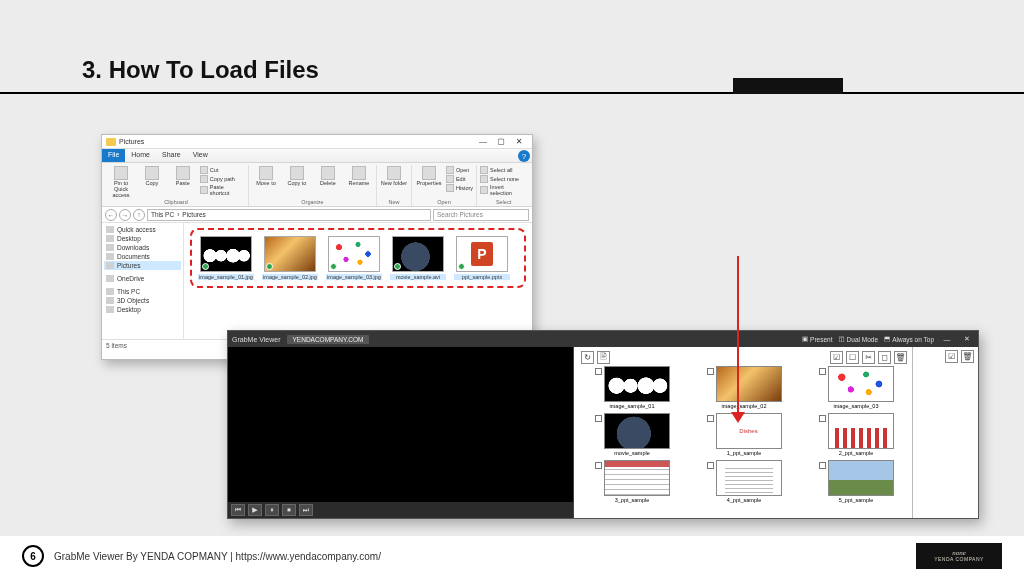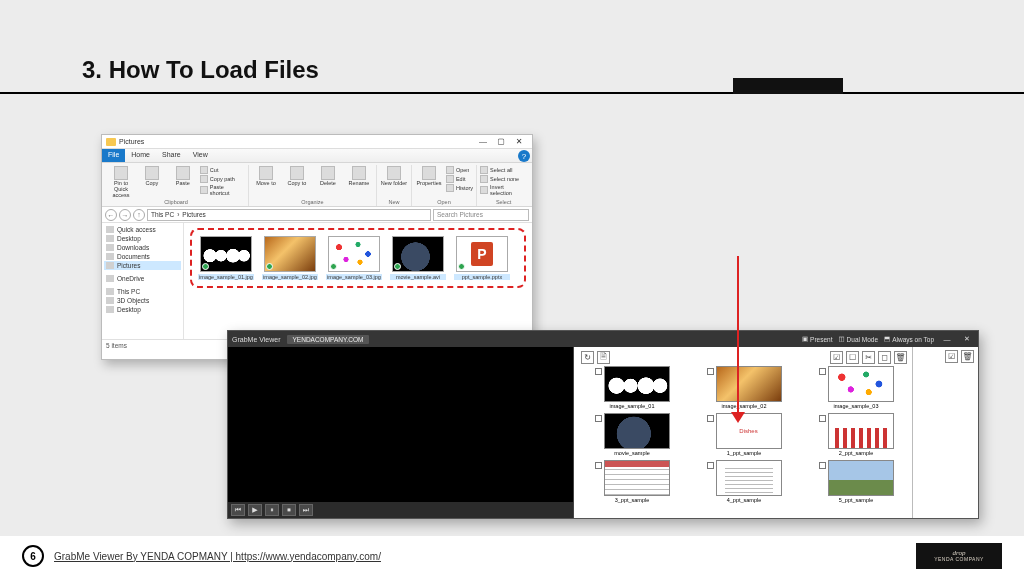--- a/index.html
+++ b/index.html
@@ -83,21 +83,21 @@
 
   
   .callout { position: absolute; left: 582px; top: 217px; width: 378px; border: 1.5px solid #000; padding: 8px 10px; font-size: 13px; line-height: 1.35; background: #ececec; }
   
   .arrow-v { position: absolute; left: 737px; top: 256px; width: 2px; height: 162px; background: #d22; }
   .arrow-head { position: absolute; left: 731px; top: 412px; width: 0; height: 0; border-left: 7px solid transparent; border-right: 7px solid transparent; border-top: 11px solid #d22; }
 
   
   .footer { position: absolute; left: 0; bottom: 0; width: 1024px; height: 40px; background: #fff; display: flex; align-items: center; padding: 0 22px; }
   .page-badge { width: 22px; height: 22px; border-radius: 50%; border: 2px solid #000; display: flex; align-items: center; justify-content: center; font-size: 10px; font-weight: bold; margin-right: 10px; }
-  .footer-text { font-size: 10px; color: #333; text-decoration: underline; }
+  .footer-text { font-size: 10px; color: #333; }
   .logo { margin-left: auto; width: 86px; height: 26px; background: #121212; color: #d8d0c4; font-size: 7px; font-style: italic; font-family: cursive; display: flex; flex-direction: column; align-items: center; justify-content: center; line-height: 1.05; }
 
   
   .t-circles { background: radial-gradient(circle at 18% 55%, #fff 14%, transparent 15%), radial-gradient(circle at 40% 55%, #fff 16%, transparent 17%), radial-gradient(circle at 64% 55%, #fff 18%, transparent 19%), radial-gradient(circle at 86% 55%, #fff 12%, transparent 13%), #000; }
   .t-amber  { background: linear-gradient(135deg,#b8691c 0%, #f4c26a 40%, #7a3d0d 100%); }
   .t-splat  { background: #fff; background-image: radial-gradient(circle at 20% 30%, #e33 6%, transparent 7%), radial-gradient(circle at 58% 22%, #2a6 6%, transparent 7%), radial-gradient(circle at 78% 50%, #25d 6%, transparent 7%), radial-gradient(circle at 34% 66%, #d2d 6%, transparent 7%), radial-gradient(circle at 62% 74%, #fa0 6%, transparent 7%); }
   .t-planet { background: radial-gradient(circle at 45% 58%, #3a4a63 42%, transparent 43%), #000; }
   .t-ppt    { background: #fff; display:flex; align-items:center; justify-content:center; }
   .t-ppt::after { content:"P"; display:flex;align-items:center;justify-content:center; width:22px;height:24px;background:#d04423;color:#fff;font-weight:bold;font-size:14px;border-radius:2px; }
   .t-table  { background: #fff; background-image: linear-gradient(#c55 0 6px, transparent 6px), repeating-linear-gradient(0deg,#bbb 0 1px, transparent 1px 5px); }
@@ -434,17 +434,17 @@
     </div>
   </div>
 
   <div class="arrow-v"></div>
   <div class="arrow-head"></div>
 
   <div class="footer">
     <div class="page-badge">6</div>
     <div class="footer-text">GrabMe Viewer By YENDA COPMANY | https://www.yendacompany.com/</div>
     <div class="logo">
-      <span>drop</span>
+      <span>none</span>
       <span style="font-style:normal;font-family:Arial;font-size:5px;letter-spacing:.5px">YENDA COMPANY</span>
     </div>
   </div>
 </div>
 
 </body></html>

